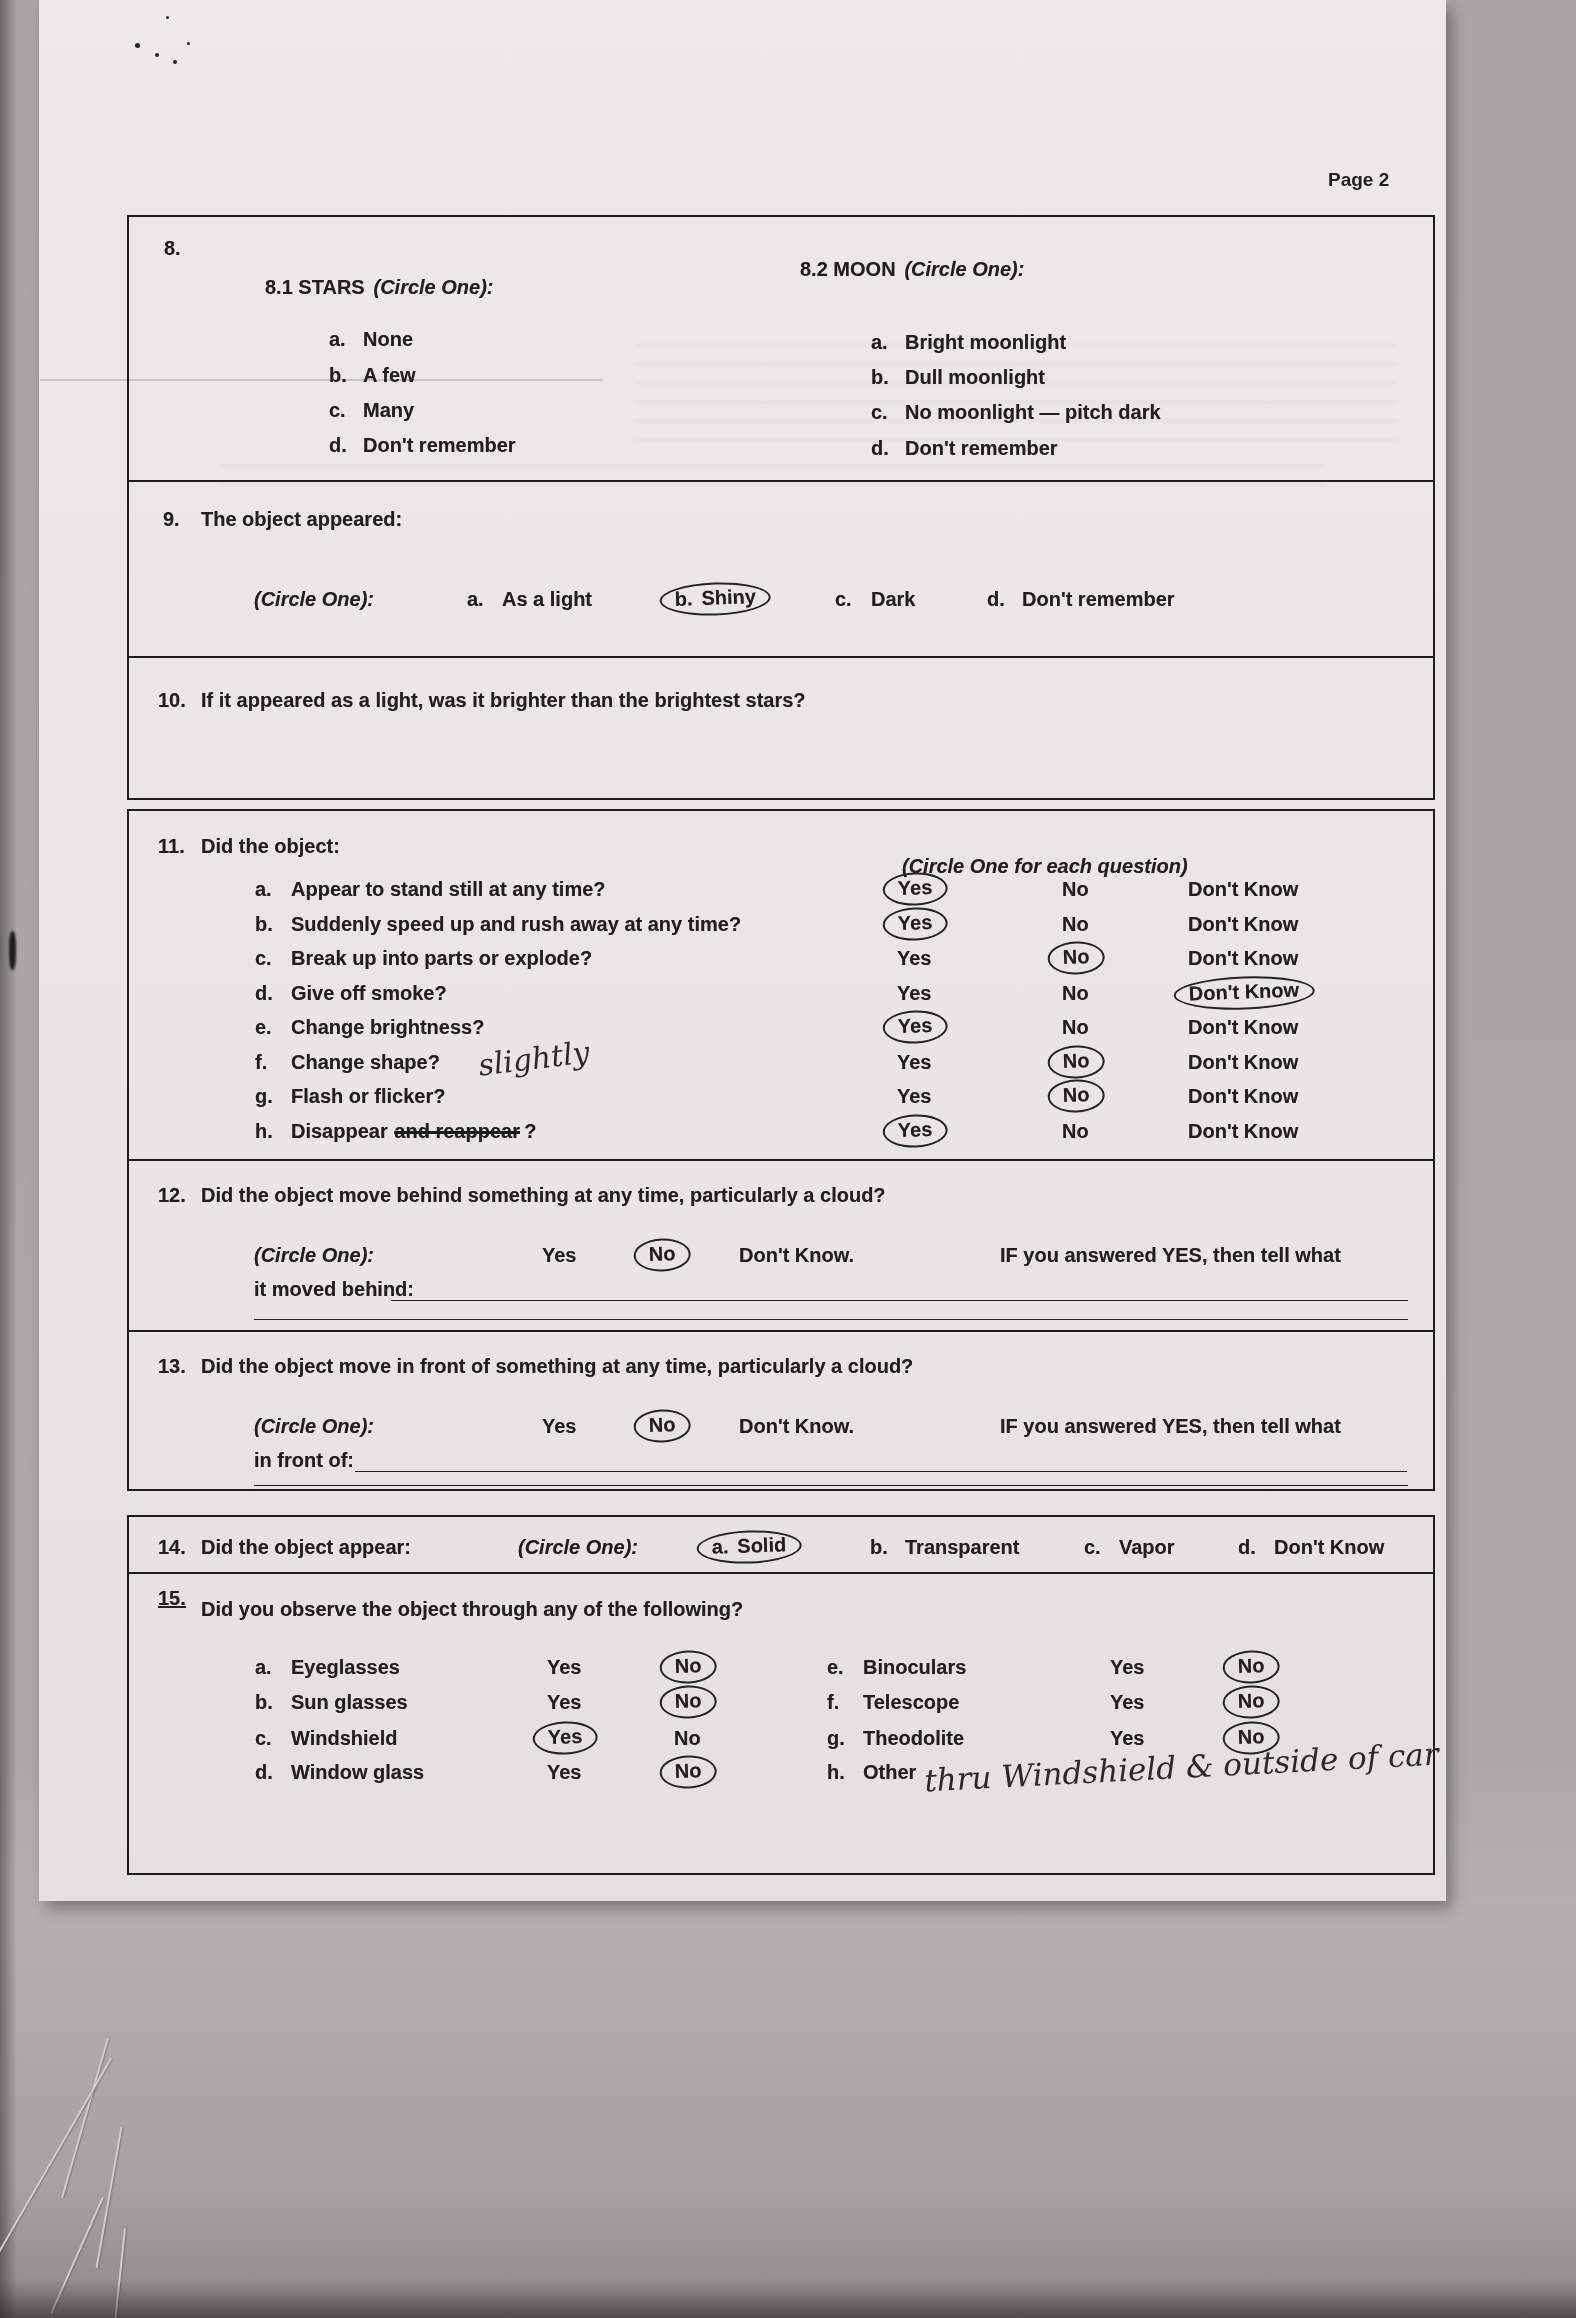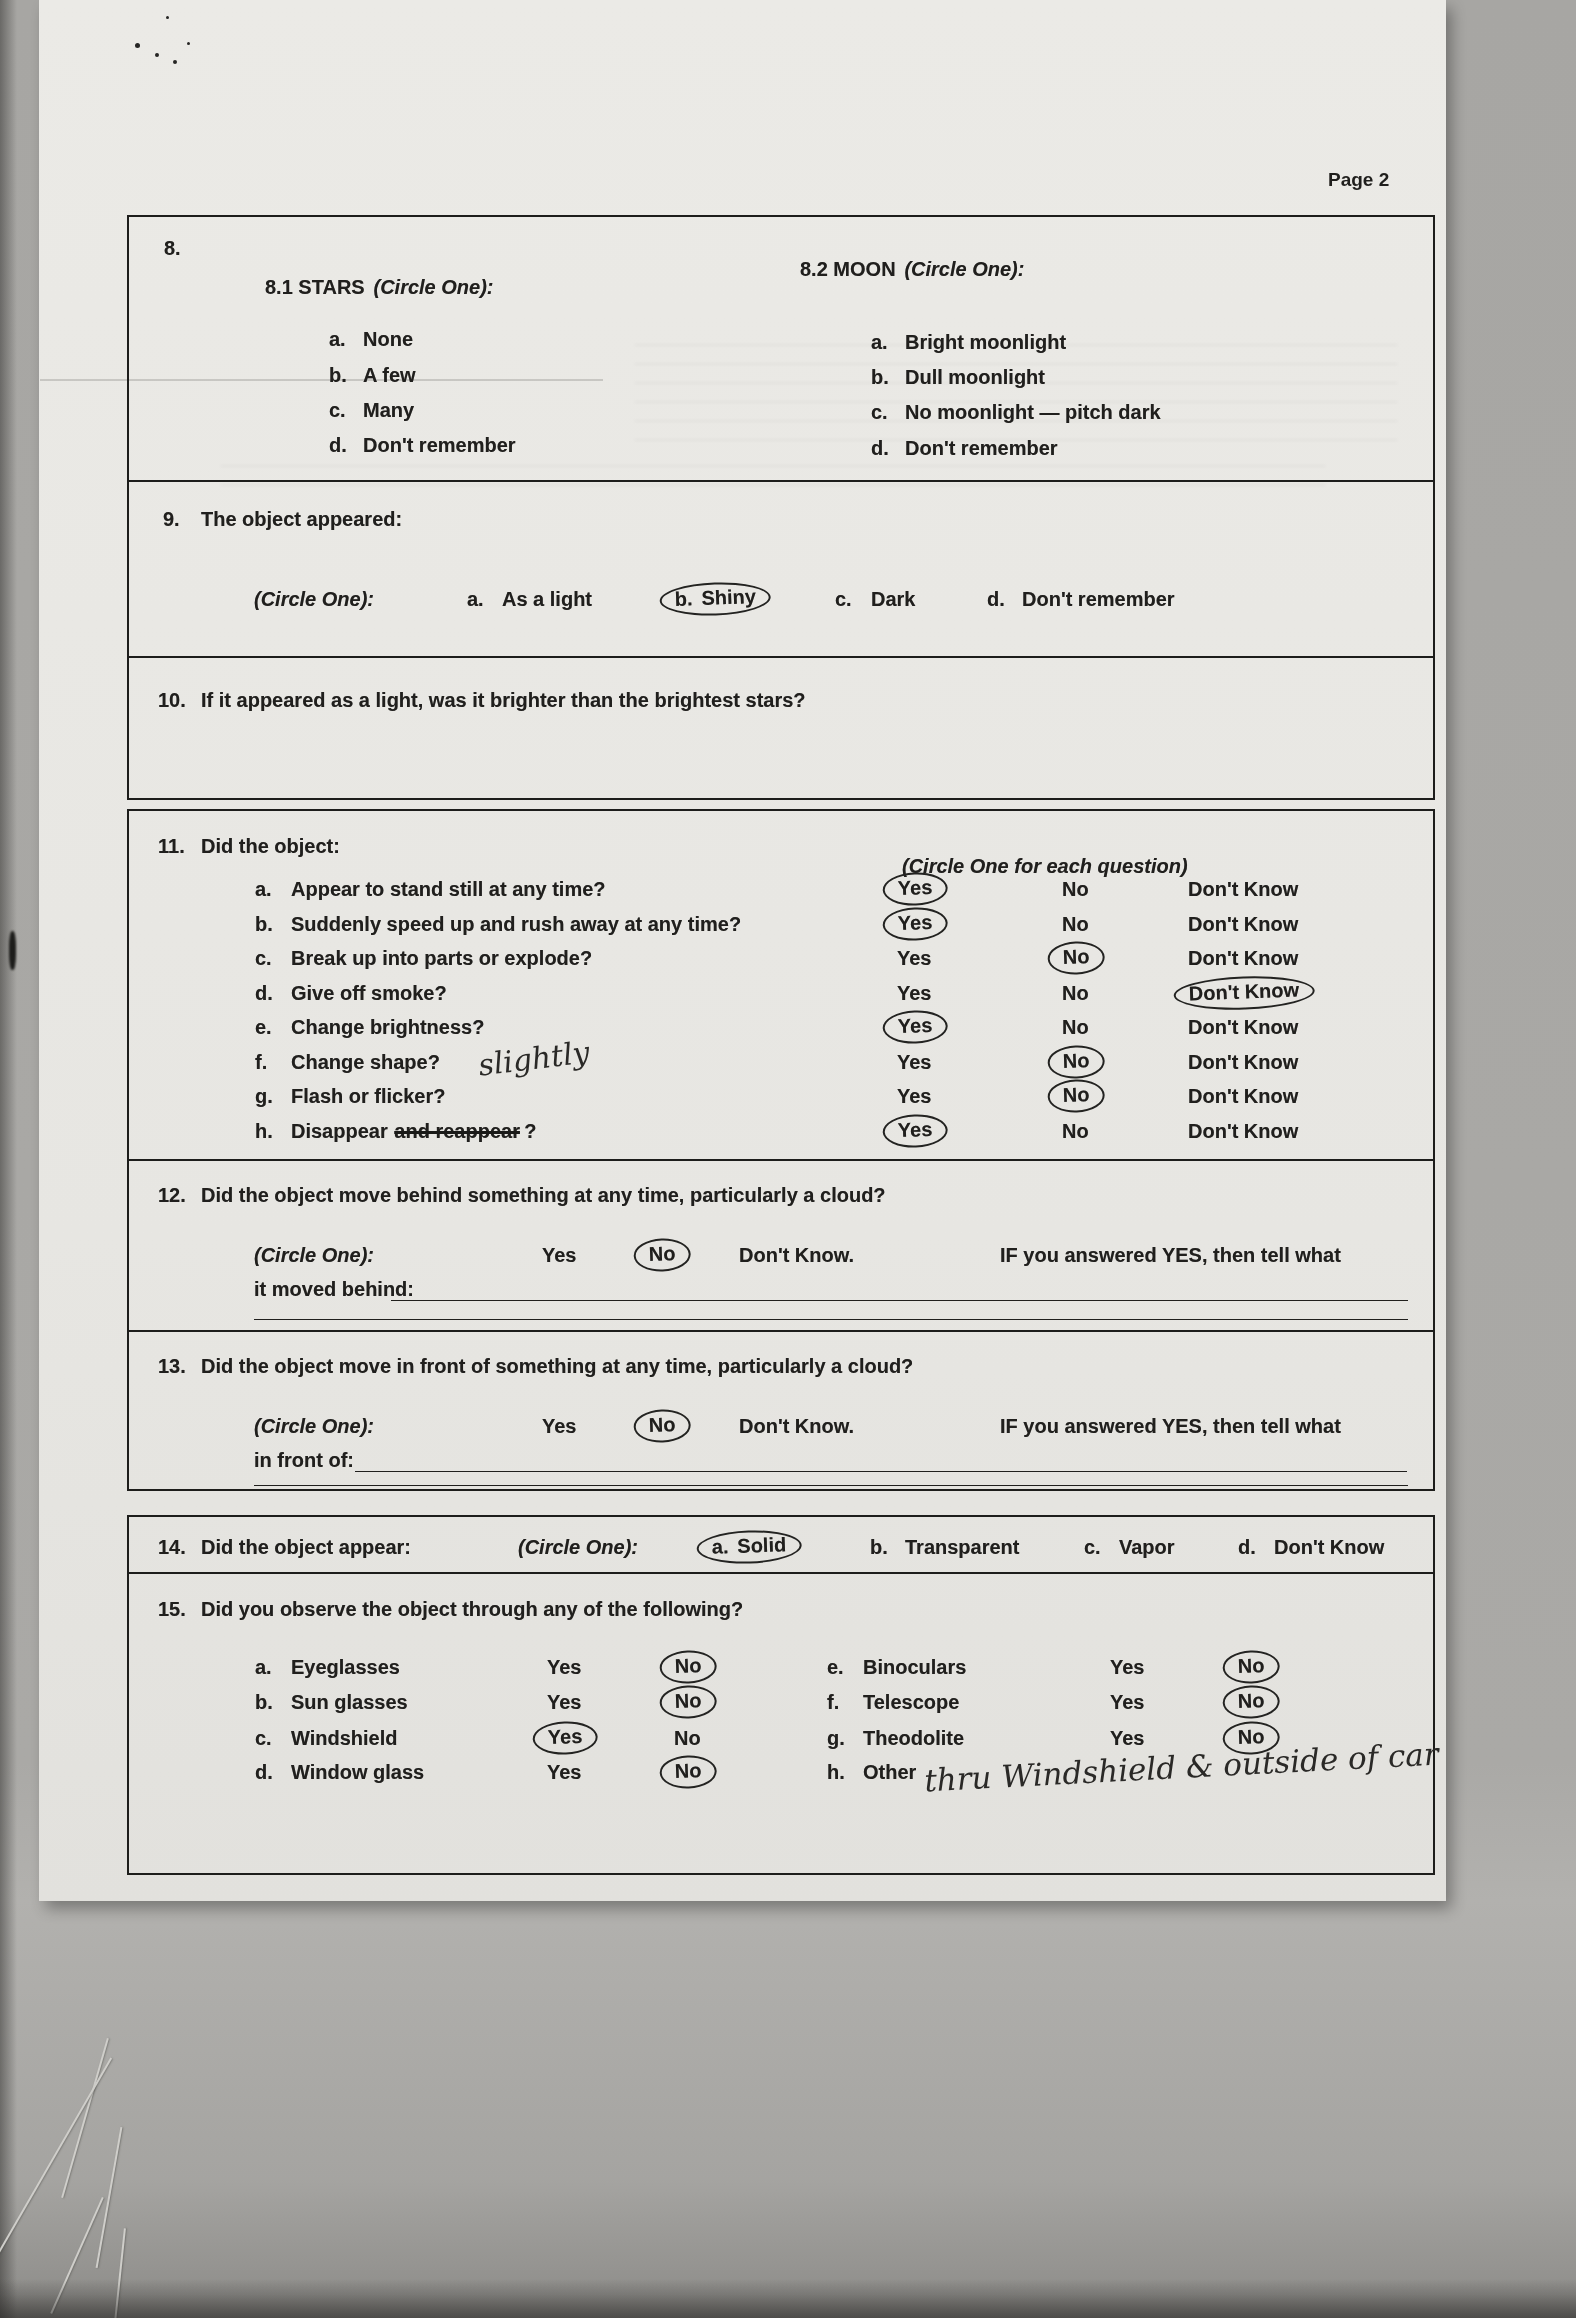--- a/index.html
+++ b/index.html
@@ -218,21 +218,21 @@
       </span>
       <span class="t" style="left:741px;top:19px;">b.</span>
       <span class="t" style="left:776px;top:19px;">Transparent</span>
       <span class="t" style="left:955px;top:19px;">c.</span>
       <span class="t" style="left:990px;top:19px;">Vapor</span>
       <span class="t" style="left:1109px;top:19px;">d.</span>
       <span class="t" style="left:1145px;top:19px;">Don't Know</span>
 
       <div class="divider" style="top:55px;"></div>
 
-      <span class="t" style="left:29px;top:81px;">15.</span>
+      <span class="t" style="left:29px;top:70px;text-decoration:underline;">15.</span>
       <span class="t" style="left:72px;top:81px;">Did you observe the object through any of the following?</span>
 
       <div class="row" style="top:139px;">
         <span class="t" style="left:126px;">a.</span>
         <span class="t" style="left:162px;">Eyeglasses</span>
         <span class="t" style="left:418px;">Yes</span>
         <span class="t circled" style="left:545px;">No</span>
       </div>
       <div class="row" style="top:174px;">
         <span class="t" style="left:126px;">b.</span>

